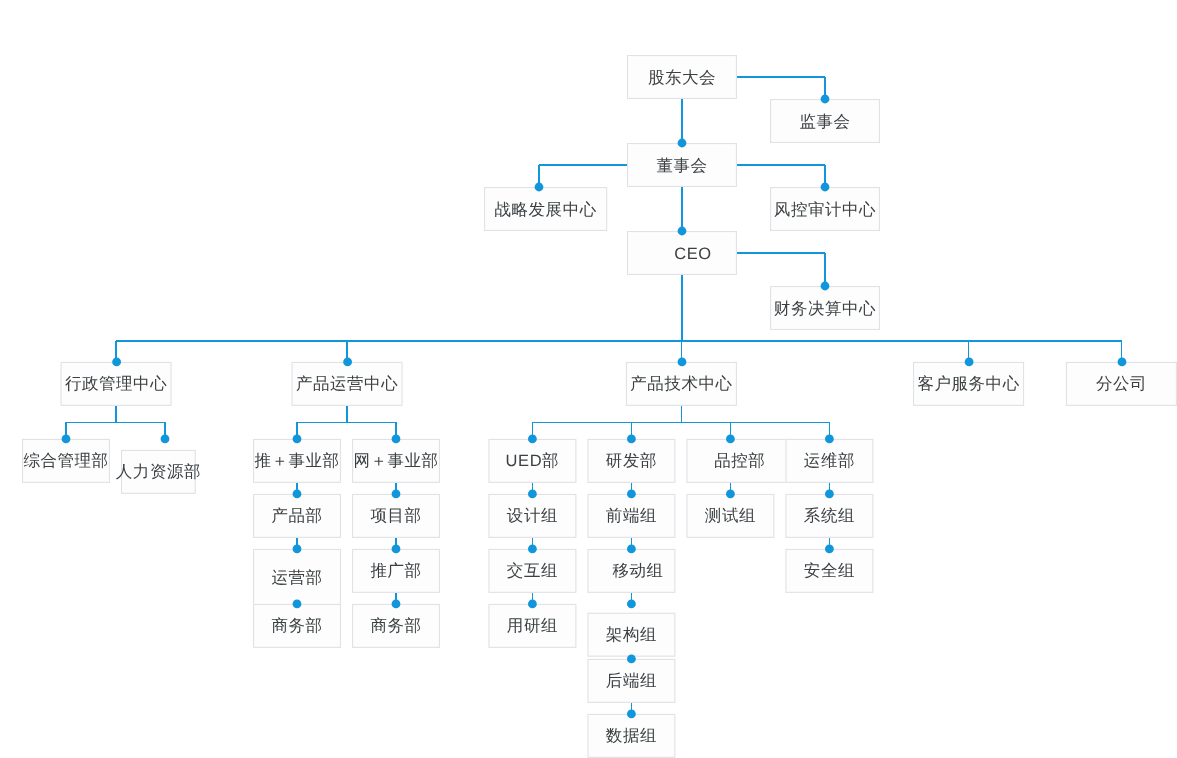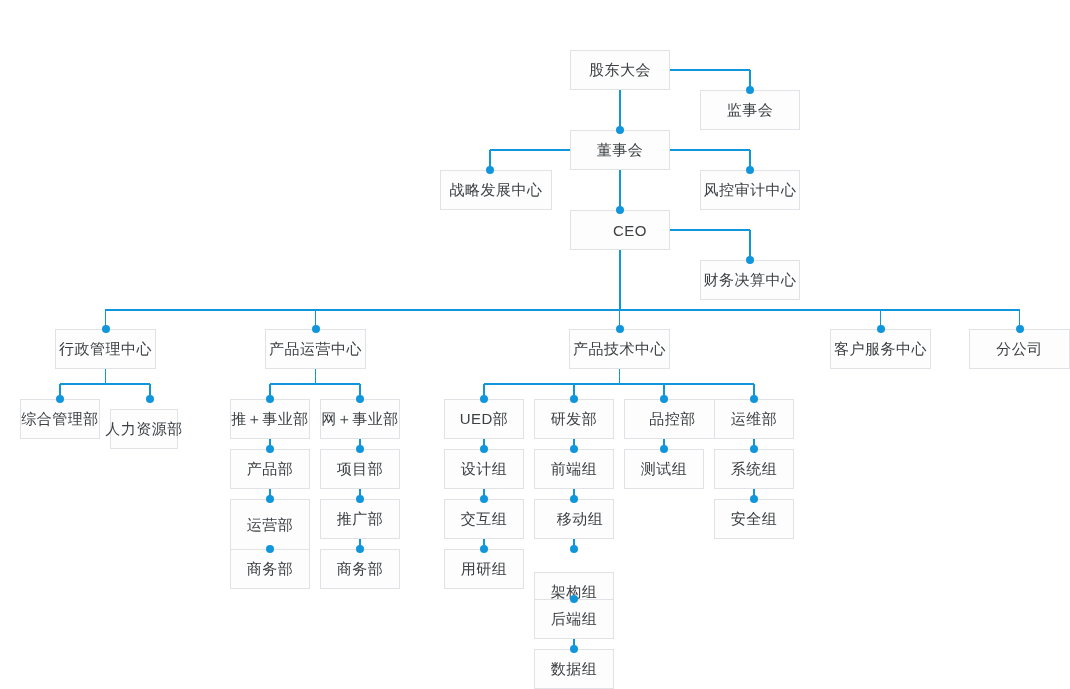--- a/index.html
+++ b/index.html
@@ -189,21 +189,21 @@
     </div>
     <div class="node" style="left: 534px; top: 399px; width: 80px; height: 40px;">
       <span>研发部</span>
     </div>
     <div class="node" style="left: 534px; top: 449px; width: 80px; height: 40px;">
       <span>前端组</span>
     </div>
     <div class="node" style="left: 534px; top: 499px; width: 80px; height: 40px; padding-left: 12px;">
       <span>移动组</span>
     </div>
-    <div class="node" style="left: 534px; top: 572px; width: 80px; height: 40px;">
+    <div class="node" style="left: 534px; top: 557px; width: 80px; height: 40px;">
       <span>架构组</span>
     </div>
     <div class="node" style="left: 534px; top: 599px; width: 80px; height: 40px;">
       <span>后端组</span>
     </div>
     <div class="node" style="left: 534px; top: 649px; width: 80px; height: 40px;">
       <span>数据组</span>
     </div>
     <div class="node" style="left: 624px; top: 399px; width: 97px; height: 40px;">
       <span>品控部</span>

